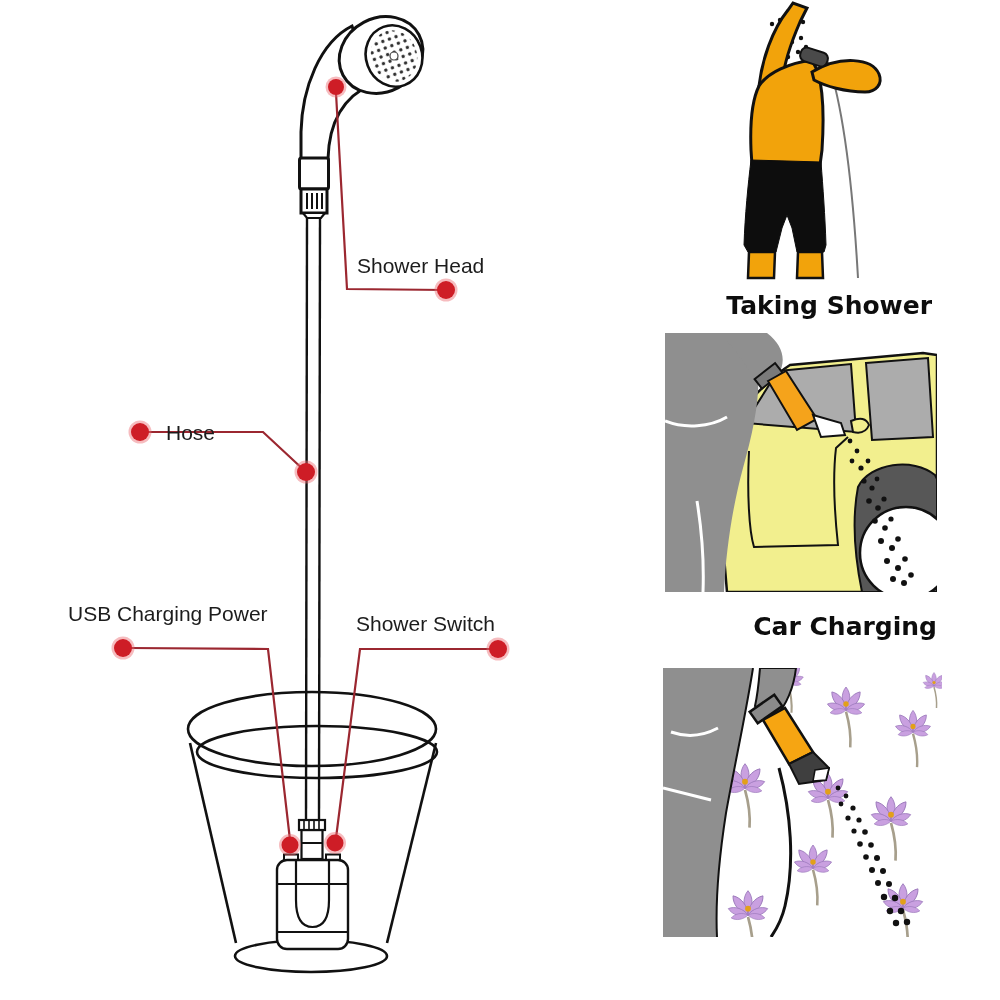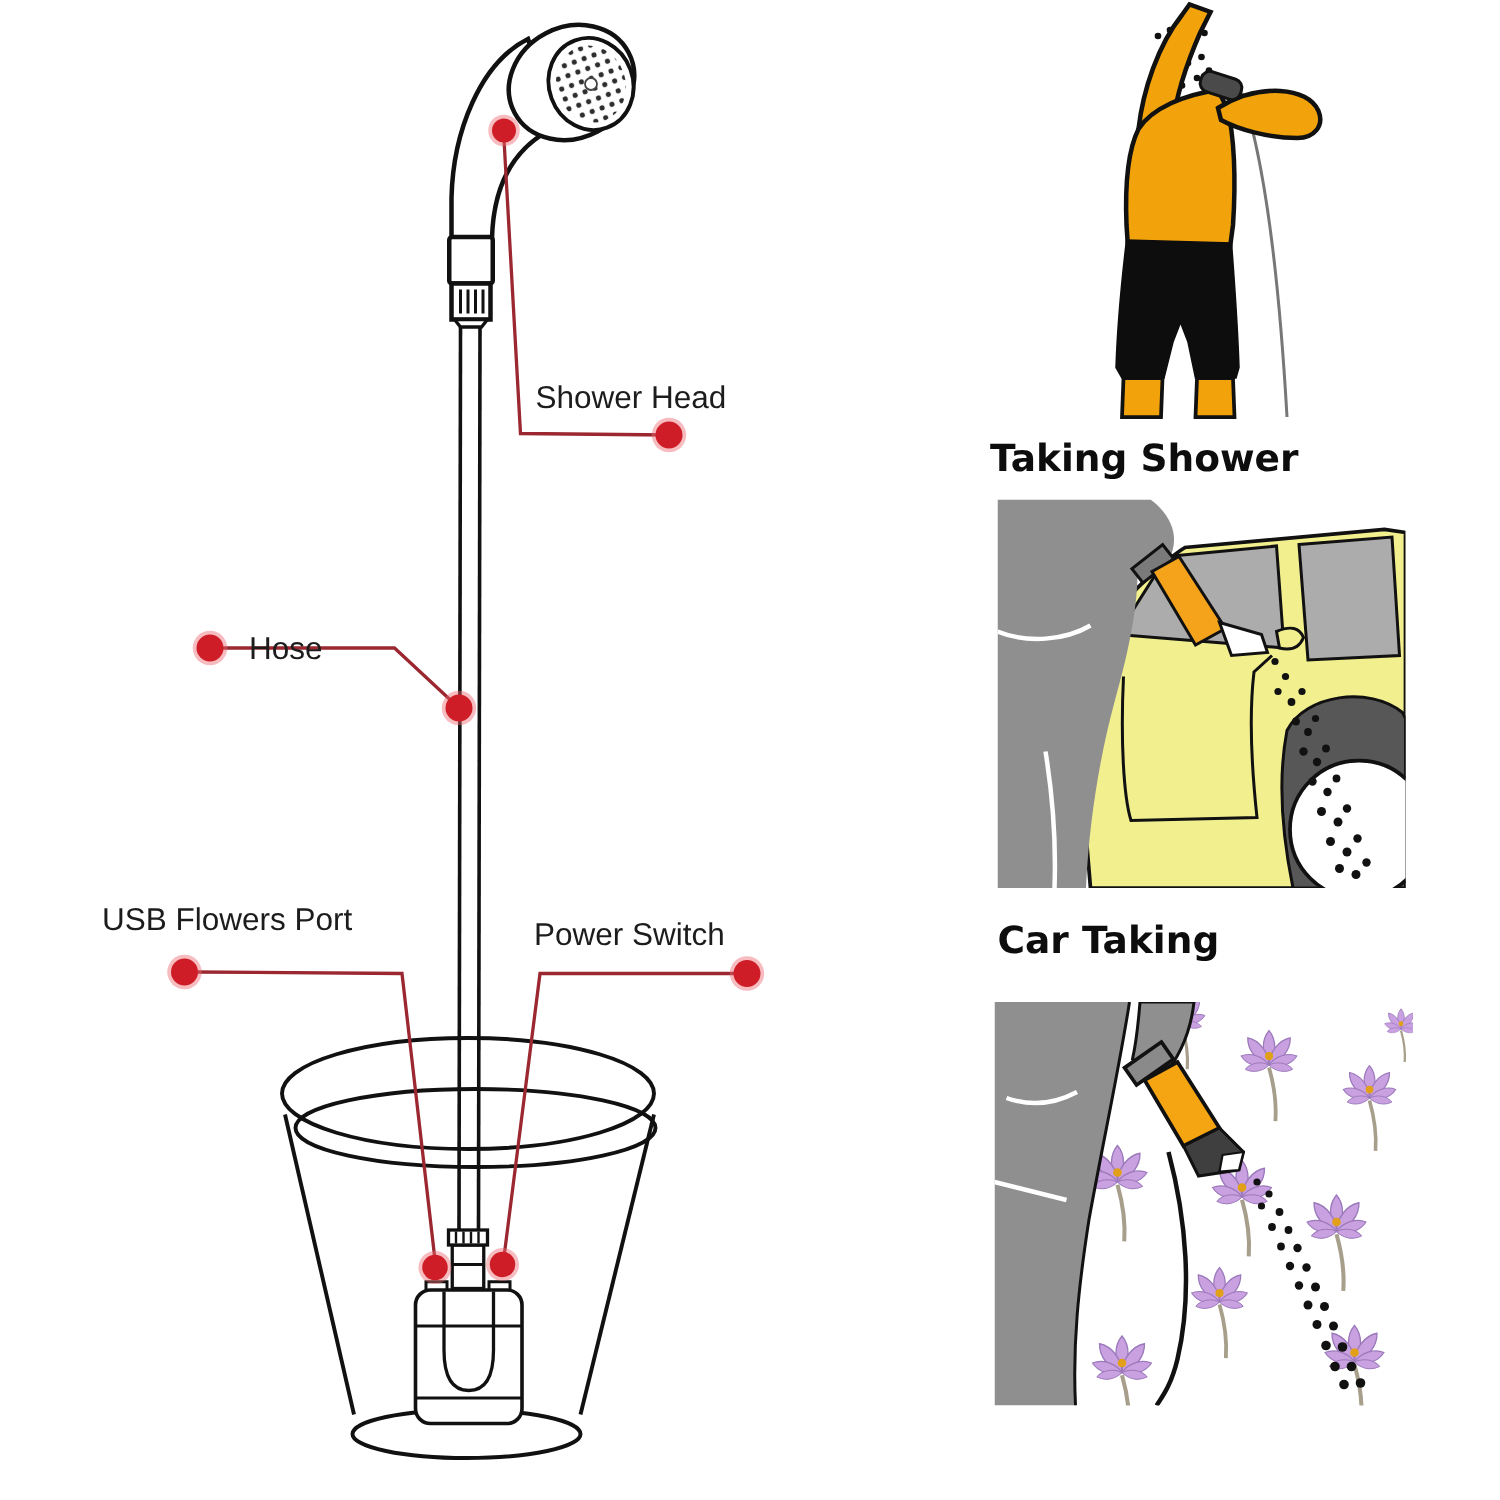--- a/index.html
+++ b/index.html
@@ -8,21 +8,21 @@
     font-family:"Liberation Sans", sans-serif;overflow:hidden;
   }
   .stage{position:absolute;left:0;top:0;width:944px;height:1000px;}
   svg{position:absolute;display:block;}
   .callout-label{
     position:absolute;color:#1c1c1c;font-size:21px;line-height:1.05;
     font-family:"Liberation Sans", sans-serif;white-space:nowrap;
   }
   .caption{
     position:absolute;color:#0d0d0d;font-weight:bold;font-size:25px;
-    font-family:"DejaVu Sans", sans-serif;text-align:left;white-space:nowrap;
+    font-family:"DejaVu Sans", sans-serif;text-align:right;white-space:nowrap;
     letter-spacing:0px;
   }
 </style>
 </head>
 <body>
 
 <div class="stage">
 
   <svg style="left:0;top:0" width="660" height="1000" viewBox="0 0 660 1000">
     <defs>
@@ -117,22 +117,22 @@
         </g>
       <g>
           <circle cx="335" cy="843" r="11" fill="#ea6a70" opacity="0.45"></circle>
           <circle cx="335" cy="843" r="8.5" fill="#ce1d26"></circle>
         </g>
     </g>
   </svg>
 
   <div class="callout-label" style="left:357px;top:255px">Shower Head</div>
   <div class="callout-label" style="left:166px;top:422px">Hose</div>
-  <div class="callout-label" style="left:68px;top:603px">USB Flowers Port</div>
-  <div class="callout-label" style="left:356px;top:613px">Power Switch</div>
+  <div class="callout-label" style="left:68px;top:603px">USB Charging Power</div>
+  <div class="callout-label" style="left:356px;top:613px">Shower Switch</div>
 
   <svg style="left:660px;top:0" width="340" height="288" viewBox="0 0 340 288">
 
     <g fill="#111">
       <circle cx="112" cy="24" r="2.2"></circle>
         <circle cx="120" cy="20" r="2.2"></circle>
         <circle cx="128" cy="16" r="2.2"></circle>
       <circle cx="136" cy="13" r="2.2"></circle>
         <circle cx="144" cy="11" r="2.2"></circle>
         <circle cx="117" cy="34" r="2.2"></circle>
@@ -200,21 +200,21 @@
         <circle cx="246" cy="242" r="2.8"></circle>
     </g>
 
     <path d="M 0 0 L 62 0 C 80 10 91 24 93 40 C 95 65 88 100 78 135 C 68 172 61 215 59 259 L 0 259 Z" fill="#8F8F8F"></path>
     <path d="M 32 168 C 38 205 39 232 38 259 M 0 88 C 20 96 45 94 62 84" fill="none" stroke="#ffffff" stroke-width="3"></path>
     <path d="M 62 0 L 102 0 C 118 12 122 28 113 42 L 96 54 C 84 38 72 18 62 8 Z" fill="#8F8F8F"></path>
     <rect x="93" y="36" width="26" height="12" transform="rotate(-38 106 46)" fill="#7a7a7a" stroke="#111" stroke-width="2"></rect>
     <path d="M 103 48 L 121 38 L 152 86 L 132 97 Z" fill="#F5A31B" stroke="#111" stroke-width="2"></path>
     <path d="M 148 82 L 176 90 L 180 102 L 156 104 Z" fill="#ffffff" stroke="#111" stroke-width="2"></path>
   </svg>
-  <div class="caption" style="left:665px;top:612px;width:272px">Car Taking</div>
+  <div class="caption" style="left:665px;top:612px;width:272px">Car Charging</div>
 
   <svg style="left:663px;top:668px" width="279" height="269" viewBox="0 0 279 269">
     <defs>
       <g id="flwr">
         <path d="M 0 2 C 4 16 6 30 5 44" fill="none" stroke="#A79F8C" stroke-width="3"></path>
         <g>
           <path d="M0 0 C -6 -8 -6 -20 0 -27 C 6 -20 6 -8 0 0" fill="#C9A0E0" stroke="#9b79bb" stroke-width="1"></path>
           <path d="M0 0 C -6 -8 -6 -20 0 -27 C 6 -20 6 -8 0 0" fill="#C9A0E0" stroke="#9b79bb" stroke-width="1" transform="rotate(-38)"></path>
           <path d="M0 0 C -6 -8 -6 -20 0 -27 C 6 -20 6 -8 0 0" fill="#C9A0E0" stroke="#9b79bb" stroke-width="1" transform="rotate(38)"></path>
           <path d="M0 0 C -6 -8 -6 -20 0 -27 C 6 -20 6 -8 0 0" fill="#C9A0E0" stroke="#9b79bb" stroke-width="1" transform="rotate(-72) scale(0.85)"></path>

